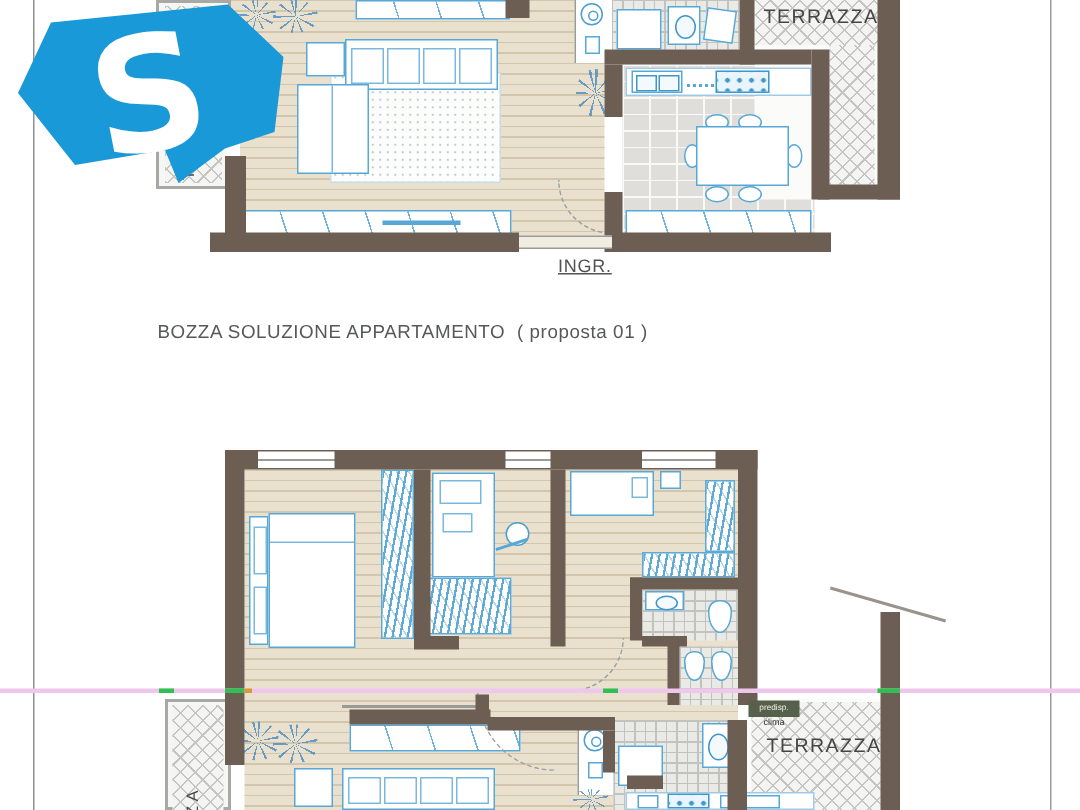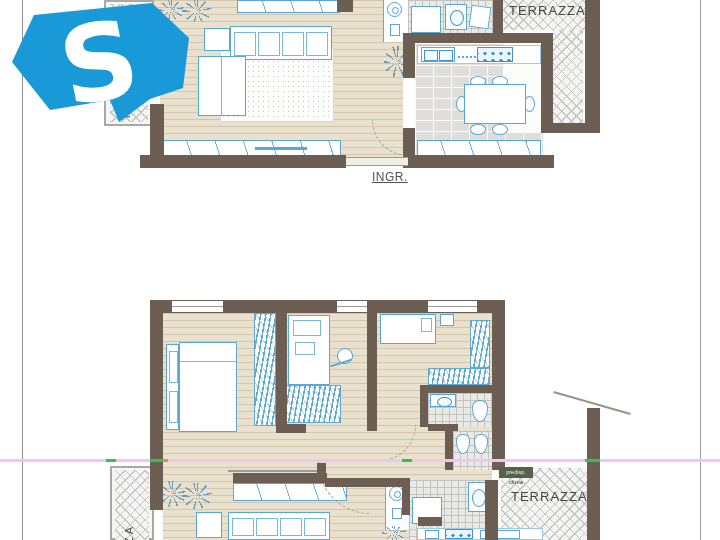--- a/index.html
+++ b/index.html
@@ -119,20 +119,21 @@
   <div class="a furn diag" style="left:417px;top:140px;width:124px;height:18px;"></div>
   <div class="a wall" style="left:541px;top:33px;width:12px;height:100px;"></div>
 
   <div class="a" style="left:503px;top:0;width:97px;height:133px;background:#fbfbfa;z-index:1;"></div>
   <div class="a hatchg" style="left:503px;top:0;width:84px;height:30px;"></div>
   <div class="a hatchg" style="left:553px;top:30px;width:30px;height:93px;"></div>
   <div class="a lbl terr" style="left:509px;top:3px;width:84px;height:16px;">TERRAZZA</div>
   <div class="a wall" style="left:585px;top:0;width:15px;height:133px;"></div>
   <div class="a wall" style="left:545px;top:123px;width:55px;height:10px;"></div>
 
+  <div class="a title" style="left:105px;top:214px;width:430px;height:18px;">BOZZA SOLUZIONE APPARTAMENTO  ( proposta 01 )</div>
 
   <div class="a wood" style="left:163px;top:313px;width:329px;height:227px;"></div>
 
   <div class="a wall" style="left:150px;top:300px;width:355px;height:13px;"></div>
   <div class="a win" style="left:172px;top:301px;width:51px;height:11px;"></div>
   <div class="a win" style="left:337px;top:301px;width:30px;height:11px;"></div>
   <div class="a win" style="left:428px;top:301px;width:49px;height:11px;"></div>
   <div class="a wall" style="left:150px;top:300px;width:13px;height:162px;"></div>
   <div class="a wall" style="left:150px;top:462px;width:13px;height:48px;"></div>
   <div class="a wall" style="left:492px;top:300px;width:13px;height:170px;"></div>

